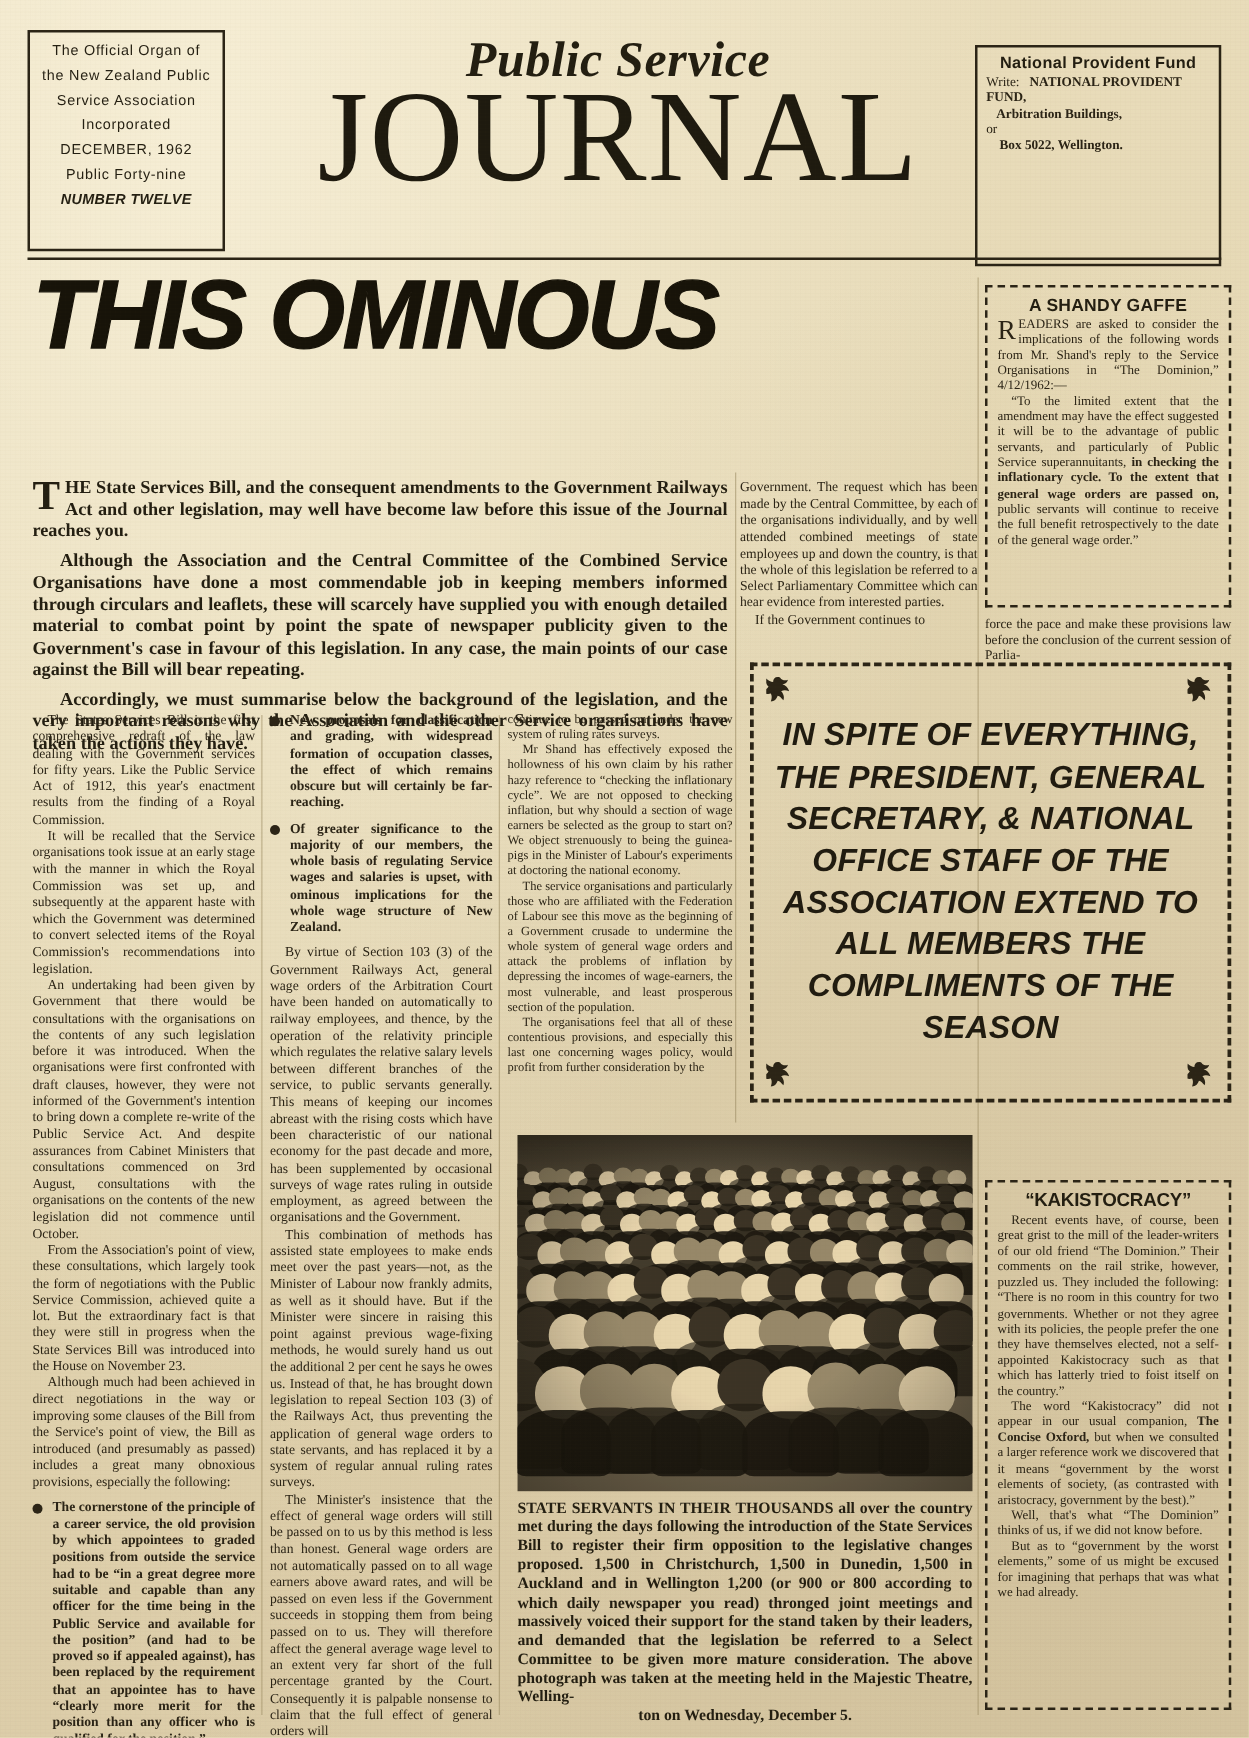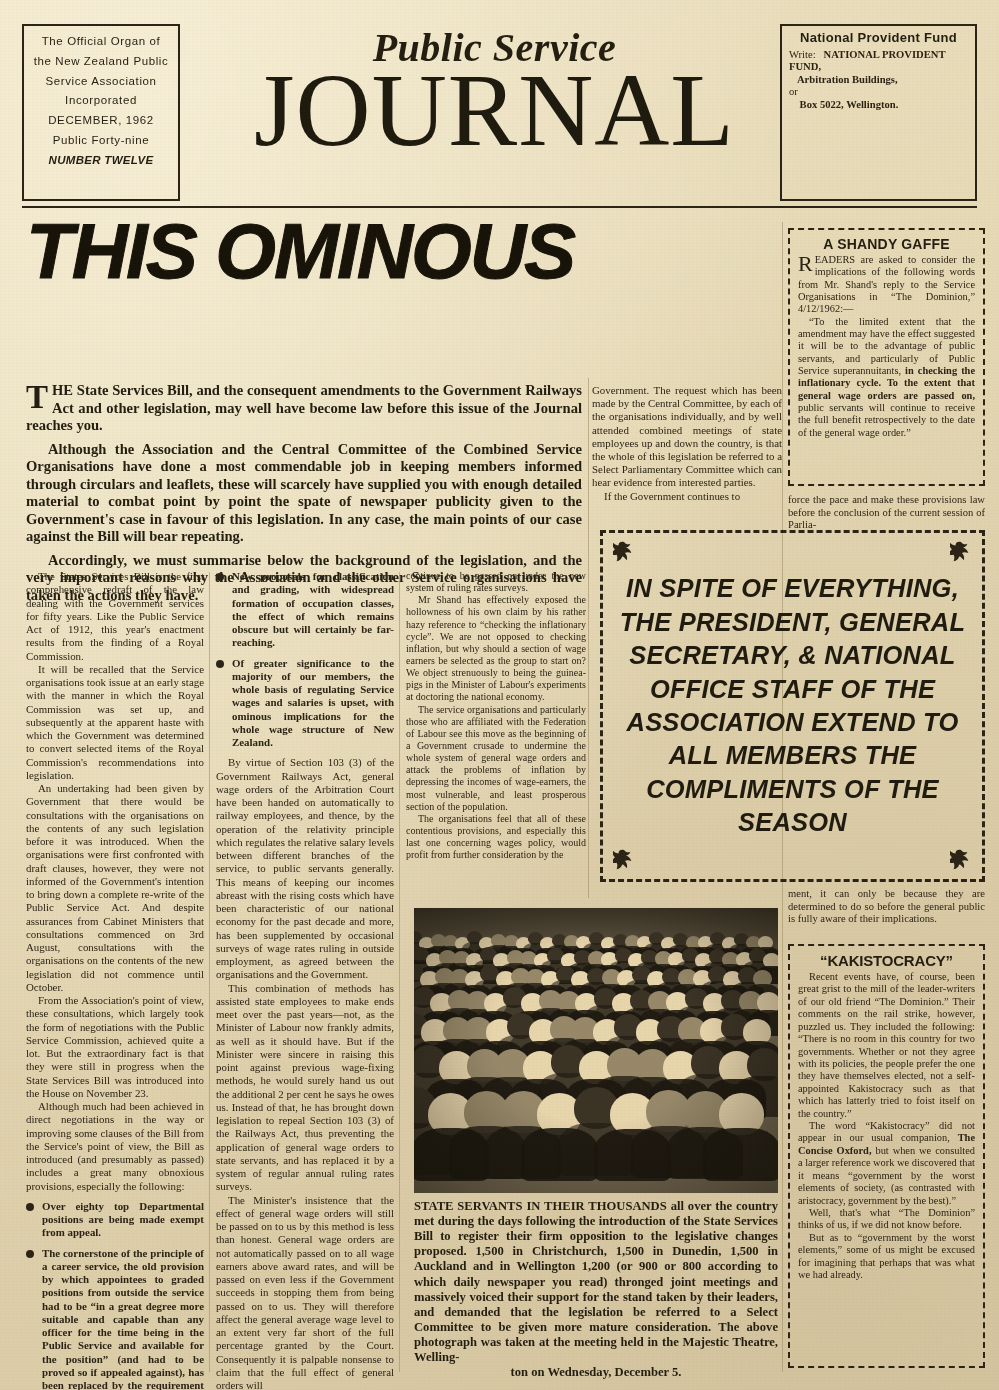--- a/index.html
+++ b/index.html
@@ -44,21 +44,21 @@
     font-family:"Liberation Serif", serif;font-style:italic;font-weight:bold;
     font-size:40px;letter-spacing:.5px;color:#231e11;line-height:1;
     margin-top:8px;
   }
   .mh-journal{
     font-family:"Liberation Serif", serif;
     font-size:104px;line-height:.92;letter-spacing:1px;color:#1e1a0f;
     margin-top:-6px;white-space:nowrap;text-align:center;
   }
   .npf{
-    position:absolute;right:0;top:4px;width:197px;height:177px;
+    position:absolute;right:0;top:16px;width:197px;height:177px;
     border:2px solid #2b2416;box-sizing:border-box;padding:5px 7px;
   }
   .npf h3{
     margin:0 0 3px 0;text-align:center;
     font-family:"Liberation Sans", sans-serif;
     font-size:13px;font-weight:bold;letter-spacing:.3px;line-height:1.15;color:#231e11;
   }
   .npf p{margin:0;font-size:10.6px;line-height:1.17;text-align:justify;color:#2b2416;}
   .npf p.wr{text-align:left;}
   .npf b{font-weight:bold;}
@@ -257,21 +257,20 @@
   <div class="vrule" style="left:399px;top:572px;height:800px;"></div>
   <div class="vrule" style="left:588px;top:378px;height:520px;"></div>
   <div class="vrule" style="left:782px;top:222px;height:1150px;"></div>
 
   <div class="col c1" style="position:absolute;left:26px;top:570px;">
     <p class="ind">The States Services Bill is the first comprehensive redraft of the law dealing with the Government services for fifty years. Like the Public Service Act of 1912, this year's enactment results from the finding of a Royal Commission.</p>
     <p class="ind">It will be recalled that the Service organisations took issue at an early stage with the manner in which the Royal Commission was set up, and subsequently at the apparent haste with which the Government was determined to convert selected items of the Royal Commission's recommendations into legislation.</p>
     <p class="ind">An undertaking had been given by Government that there would be consultations with the organisations on the contents of any such legislation before it was introduced. When the organisations were first confronted with draft clauses, however, they were not informed of the Government's intention to bring down a complete re-write of the Public Service Act. And despite assurances from Cabinet Ministers that consultations commenced on 3rd August, consultations with the organisations on the contents of the new legislation did not commence until October.</p>
     <p class="ind">From the Association's point of view, these consultations, which largely took the form of negotiations with the Public Service Commission, achieved quite a lot. But the extraordinary fact is that they were still in progress when the State Services Bill was introduced into the House on November 23.</p>
     <p class="ind">Although much had been achieved in direct negotiations in the way or improving some clauses of the Bill from the Service's point of view, the Bill as introduced (and presumably as passed) includes a great many obnoxious provisions, especially the following:</p>
-    <p class="bullet">Over eighty top Departmental positions are being made exempt from appeal.</p>
     <p class="bullet">The cornerstone of the principle of a career service, the old provision by which appointees to graded positions from outside the service had to be “in a great degree more suitable and capable than any officer for the time being in the Public Service and available for the position” (and had to be proved so if appealed against), has been replaced by the requirement that an appointee has to have “clearly more merit for the position than any officer who is qualified for the position.”</p>
   </div>
 
   <div class="col c2" style="position:absolute;left:216px;top:570px;">
     <p class="bullet" style="margin-top:0 !important;">New proposals for classification and grading, with widespread formation of occupation classes, the effect of which remains obscure but will certainly be far-reaching.</p>
     <p class="bullet">Of greater significance to the majority of our members, the whole basis of regulating Service wages and salaries is upset, with ominous implications for the whole wage structure of New Zealand.</p>
     <p class="ind">By virtue of Section 103 (3) of the Government Railways Act, general wage orders of the Arbitration Court have been handed on automatically to railway employees, and thence, by the operation of the relativity principle which regulates the relative salary levels between different branches of the service, to public servants generally. This means of keeping our incomes abreast with the rising costs which have been characteristic of our national economy for the past decade and more, has been supplemented by occasional surveys of wage rates ruling in outside employment, as agreed between the organisations and the Government.</p>
     <p class="ind">This combination of methods has assisted state employees to make ends meet over the past years—not, as the Minister of Labour now frankly admits, as well as it should have. But if the Minister were sincere in raising this point against previous wage-fixing methods, he would surely hand us out the additional 2 per cent he says he owes us. Instead of that, he has brought down legislation to repeal Section 103 (3) of the Railways Act, thus preventing the application of general wage orders to state servants, and has replaced it by a system of regular annual ruling rates surveys.</p>
     <p class="ind">The Minister's insistence that the effect of general wage orders will still be passed on to us by this method is less than honest. General wage orders are not automatically passed on to all wage earners above award rates, and will be passed on even less if the Government succeeds in stopping them from being passed on to us. They will therefore affect the general average wage level to an extent very far short of the full percentage granted by the Court. Consequently it is palpable nonsense to claim that the full effect of general orders will</p>
   </div>
@@ -309,23 +308,20 @@
         </svg>
       </span>
     <span class="leaf br">
         <svg viewBox="0 0 24 24">
           <path fill="currentColor" d="M12 1c2 3 5 3 7 2-1 3-3 4-5 4 3 1 5 3 6 6-3-1-5-1-7 0 2 2 3 5 2 8-2-2-3-4-5-4-1 3-3 5-6 5 1-3 1-5 0-7-3 1-6 0-8-2 3-1 5-2 6-4-2-2-3-4-2-7 2 2 4 3 6 3 0-3 2-5 6-4z"></path>
         </svg>
       </span>
     <div class="greet-txt">IN SPITE OF EVERYTHING, THE PRESIDENT, GENERAL SECRETARY, &amp; NATIONAL OFFICE STAFF OF THE ASSOCIATION EXTEND TO ALL MEMBERS THE COMPLIMENTS OF THE SEASON</div>
   </div>
 
-  <div class="right-tail">
-    <p>ment, it can only be because they are determined to do so before the general public is fully aware of their implications.</p>
-  </div>
 
   <div class="kaki">
     <h3>“KAKISTOCRACY”</h3>
     <p class="ind">Recent events have, of course, been great grist to the mill of the leader-writers of our old friend “The Dominion.” Their comments on the rail strike, however, puzzled us. They included the following: “There is no room in this country for two governments. Whether or not they agree with its policies, the people prefer the one they have themselves elected, not a self-appointed Kakistocracy such as that which has latterly tried to foist itself on the country.”</p>
     <p class="ind"><span>The word “Kakistocracy” did not appear in our usual companion, </span><b>The Concise Oxford,</b><span> but when we consulted a larger reference work we discovered that it means “government by the worst elements of society, (as contrasted with aristocracy, government by the best).”</span></p>
     <p class="ind">Well, that's what “The Dominion” thinks of us, if we did not know before.</p>
     <p class="ind">But as to “government by the worst elements,” some of us might be excused for imagining that perhaps that was what we had already.</p>
   </div>
 
   <div class="photo">

